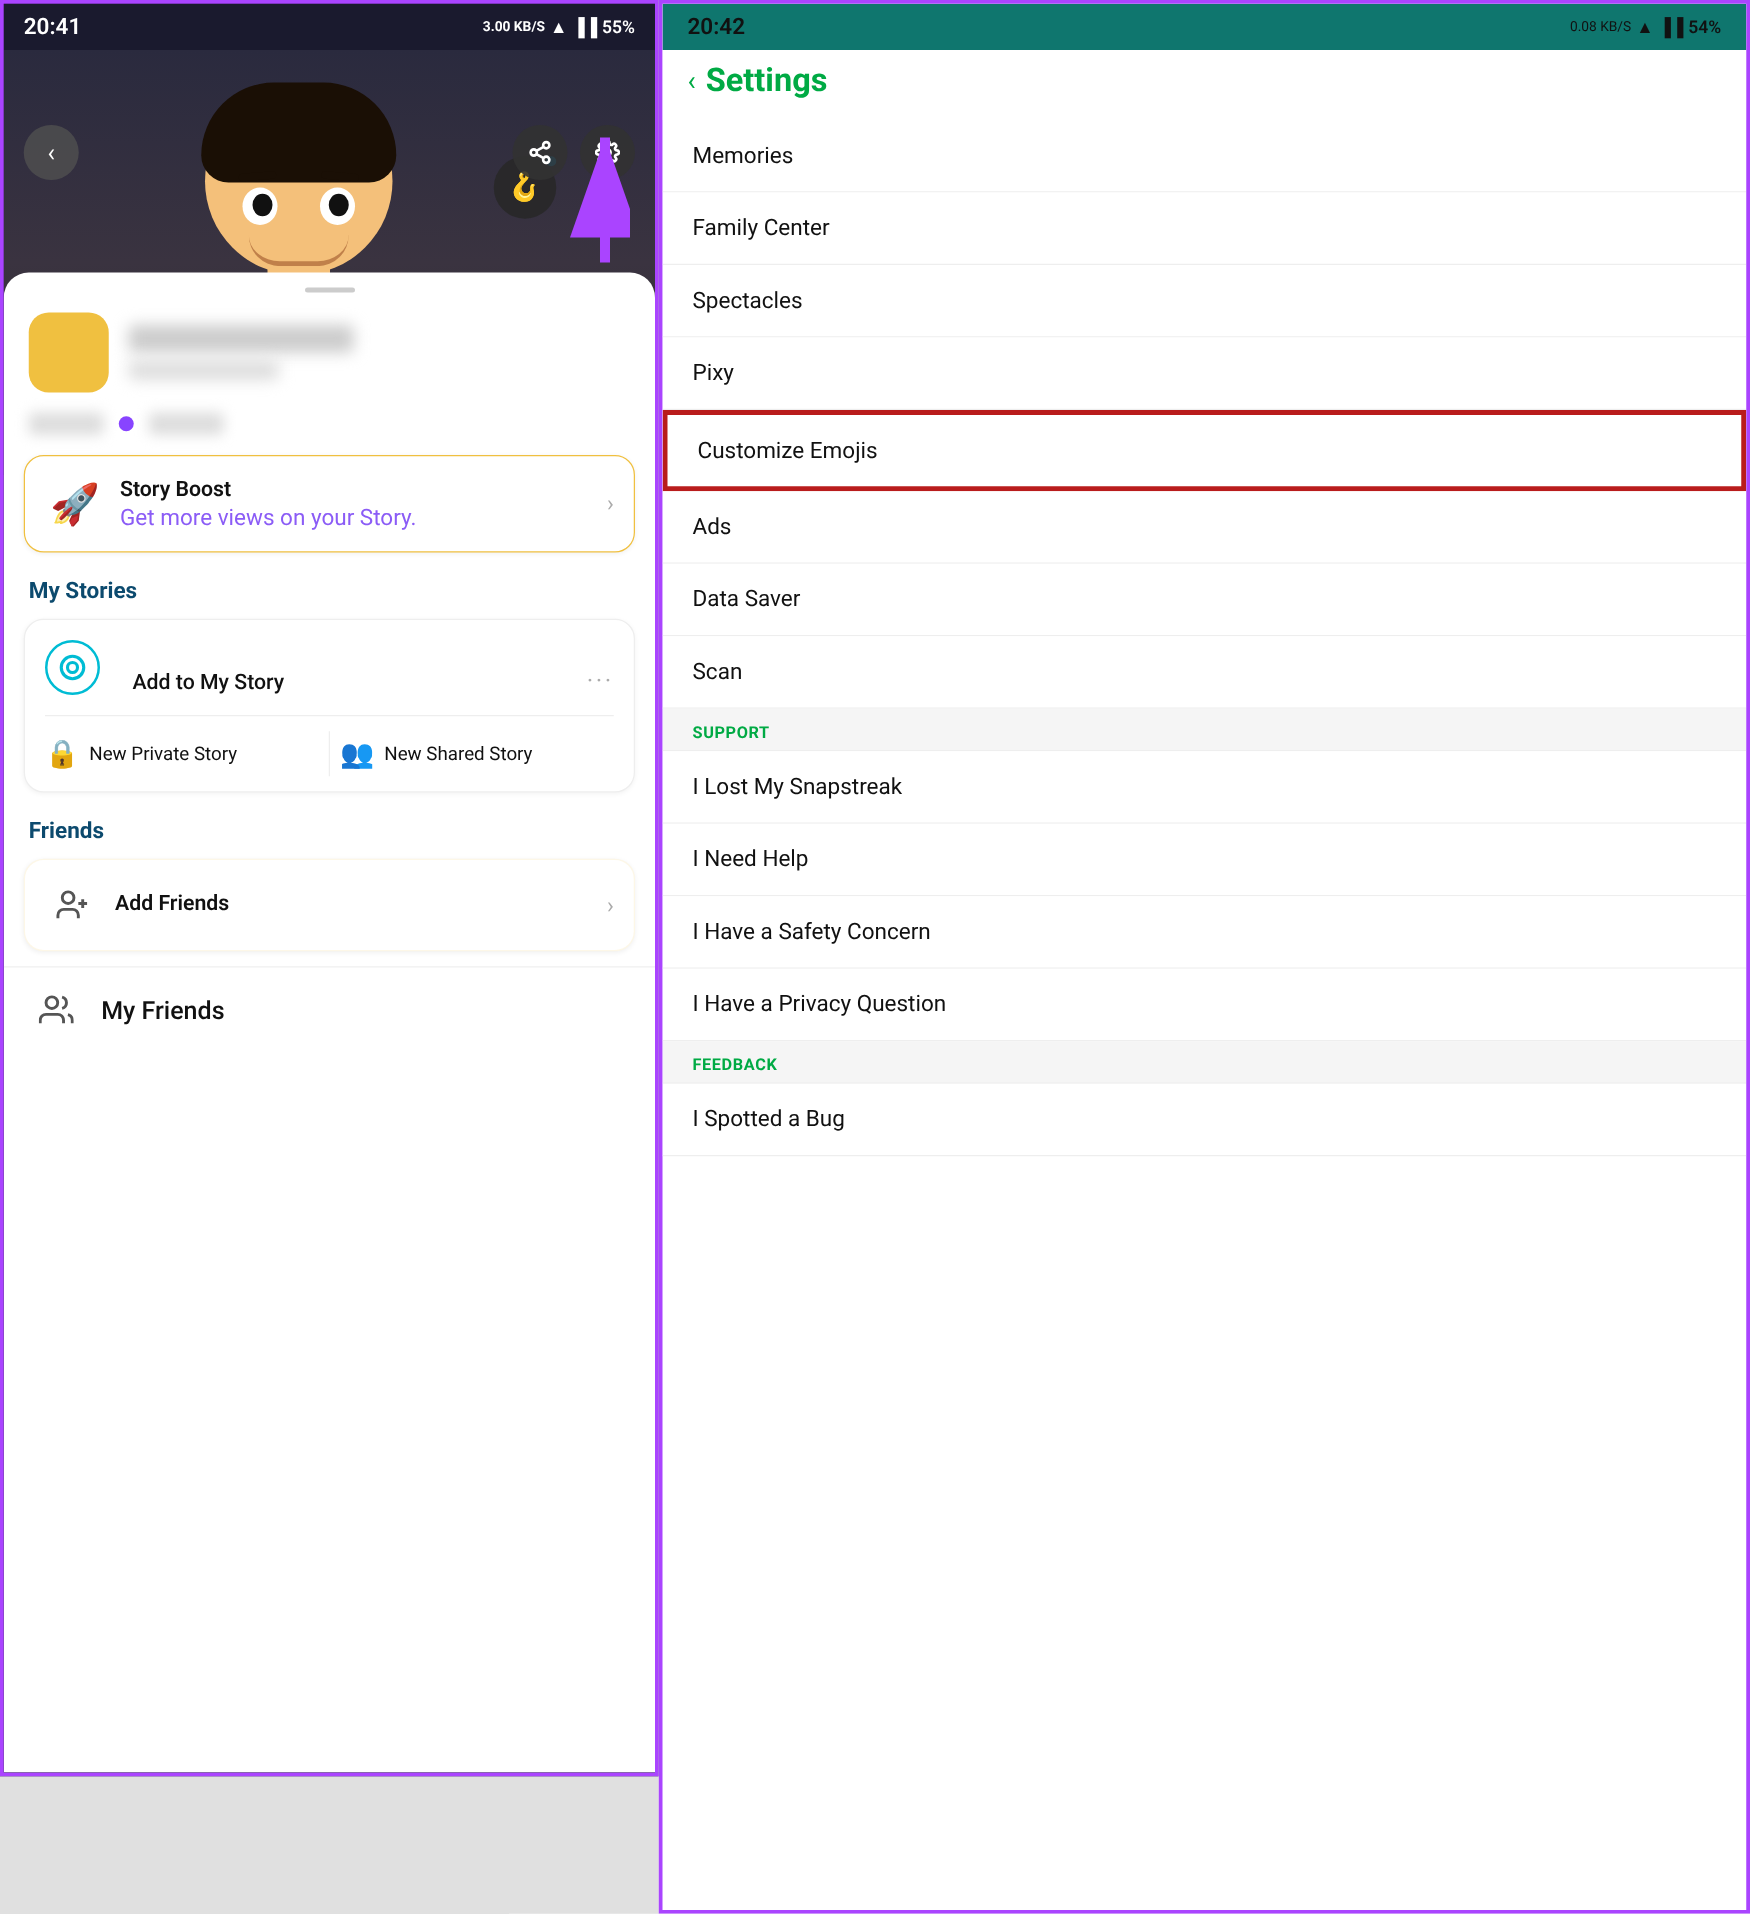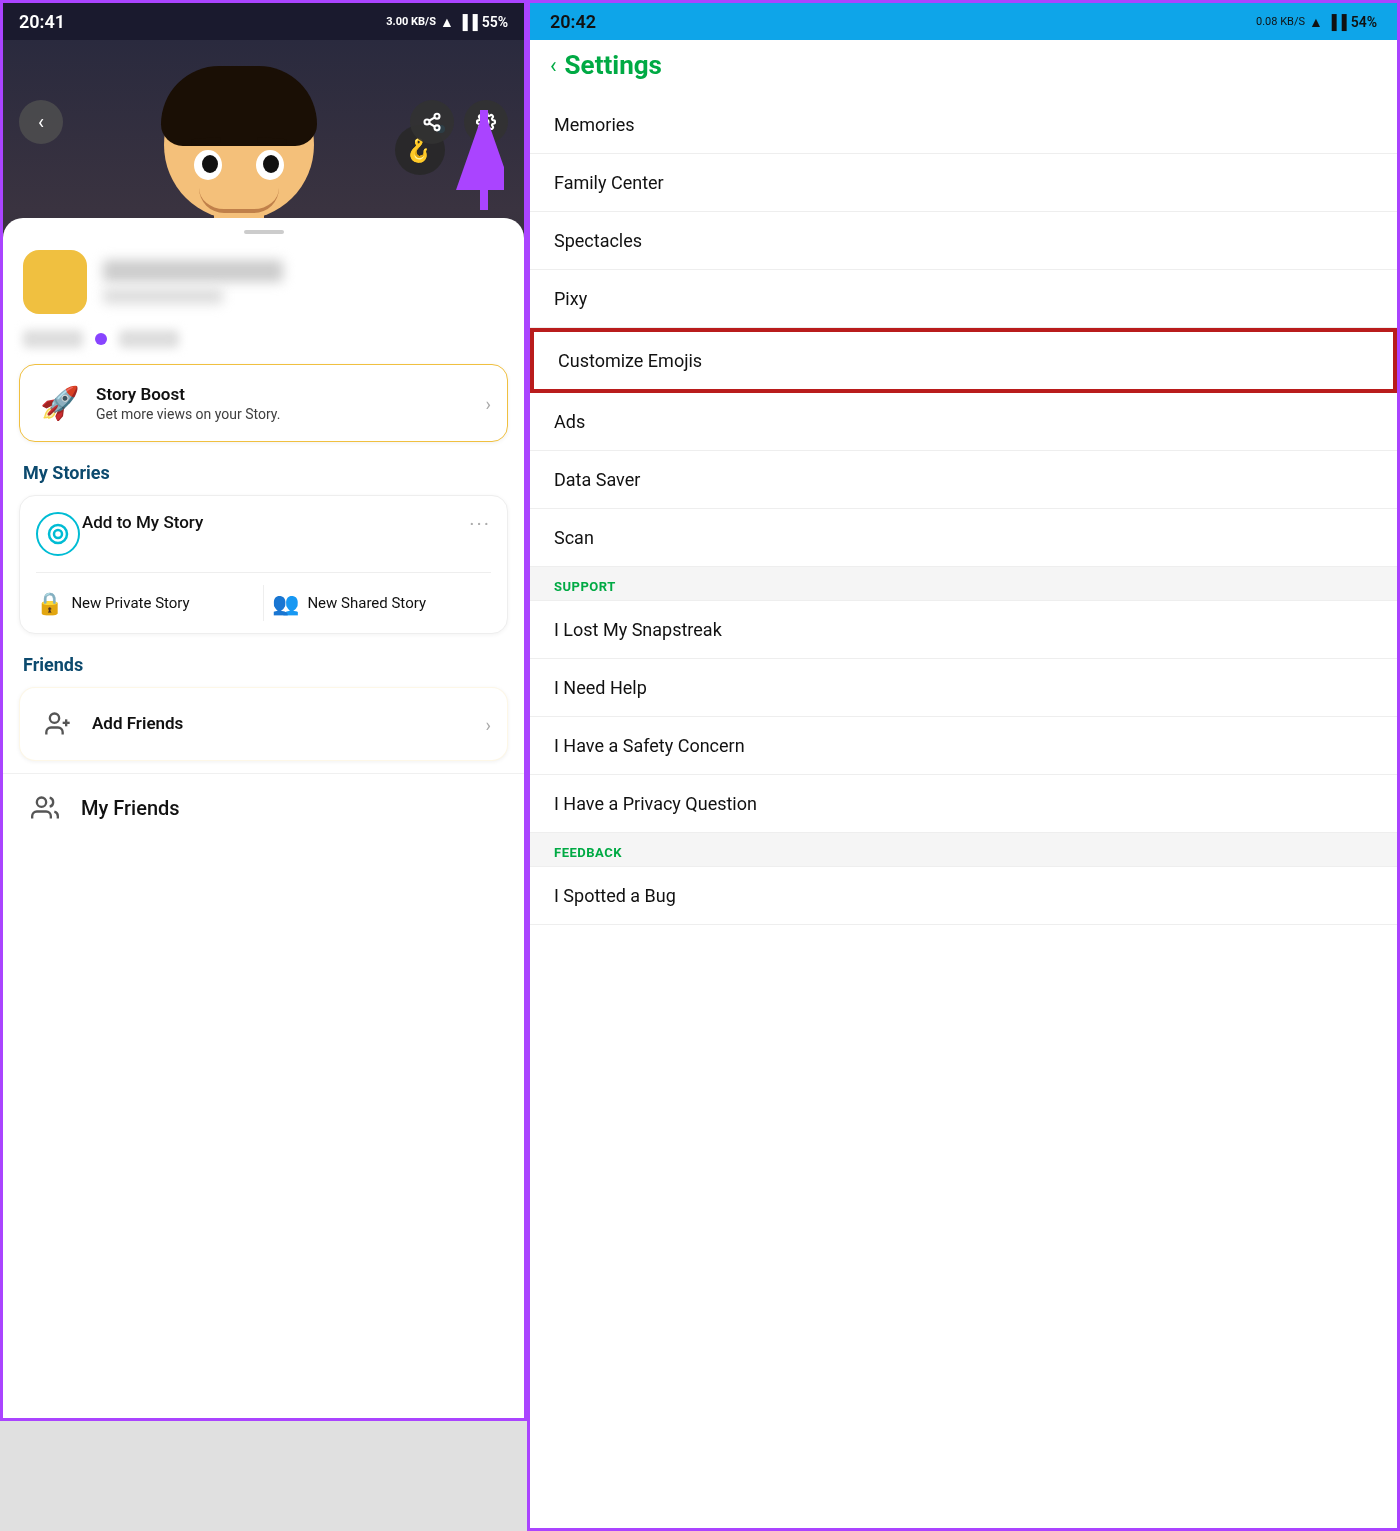--- a/index.html
+++ b/index.html
@@ -262,22 +262,22 @@
     }
 
     .card-title {
       font-size: 17px;
       font-weight: 600;
       color: #111;
       margin-bottom: 2px;
     }
 
     .card-subtitle {
-      font-size: 14px;
-      color: #404040;
+      font-size: 18px;
+      color: #8b5cf6;
     }
 
     .chevron-right {
       color: #aaa;
       font-size: 18px;
     }
 
     .close-x {
       color: #aaa;
       font-size: 18px;
@@ -295,23 +295,23 @@
       margin: 0 16px 12px 16px;
       border: 1px solid #eee;
       border-radius: 16px;
       background: white;
       overflow: hidden;
       box-shadow: 0 1px 4px rgba(0,0,0,0.05);
     }
 
     .story-row {
       display: flex;
-      align-items: flex-start;
+      align-items: flex-end;
       padding: 16px 16px;
-      gap: 2px;
+      gap: 26px;
     }
 
     .story-icon {
       width: 44px;
       height: 44px;
       border-radius: 50%;
       border: 2.5px solid #00bcd4;
       display: flex;
       align-items: center;
       justify-content: center;
@@ -382,21 +382,21 @@
       border: 3px solid #aa44ff;
       overflow: hidden;
       position: relative;
     }
 
     .status-bar-right {
       display: flex;
       justify-content: space-between;
       align-items: center;
       padding: 8px 20px;
-      background: #0ea5e9;
+      background: #0f766e;
       font-size: 18px;
       font-weight: 600;
       color: #111;
     }
 
     .status-right-right {
       display: flex;
       align-items: center;
       gap: 4px;
       font-size: 14px;

